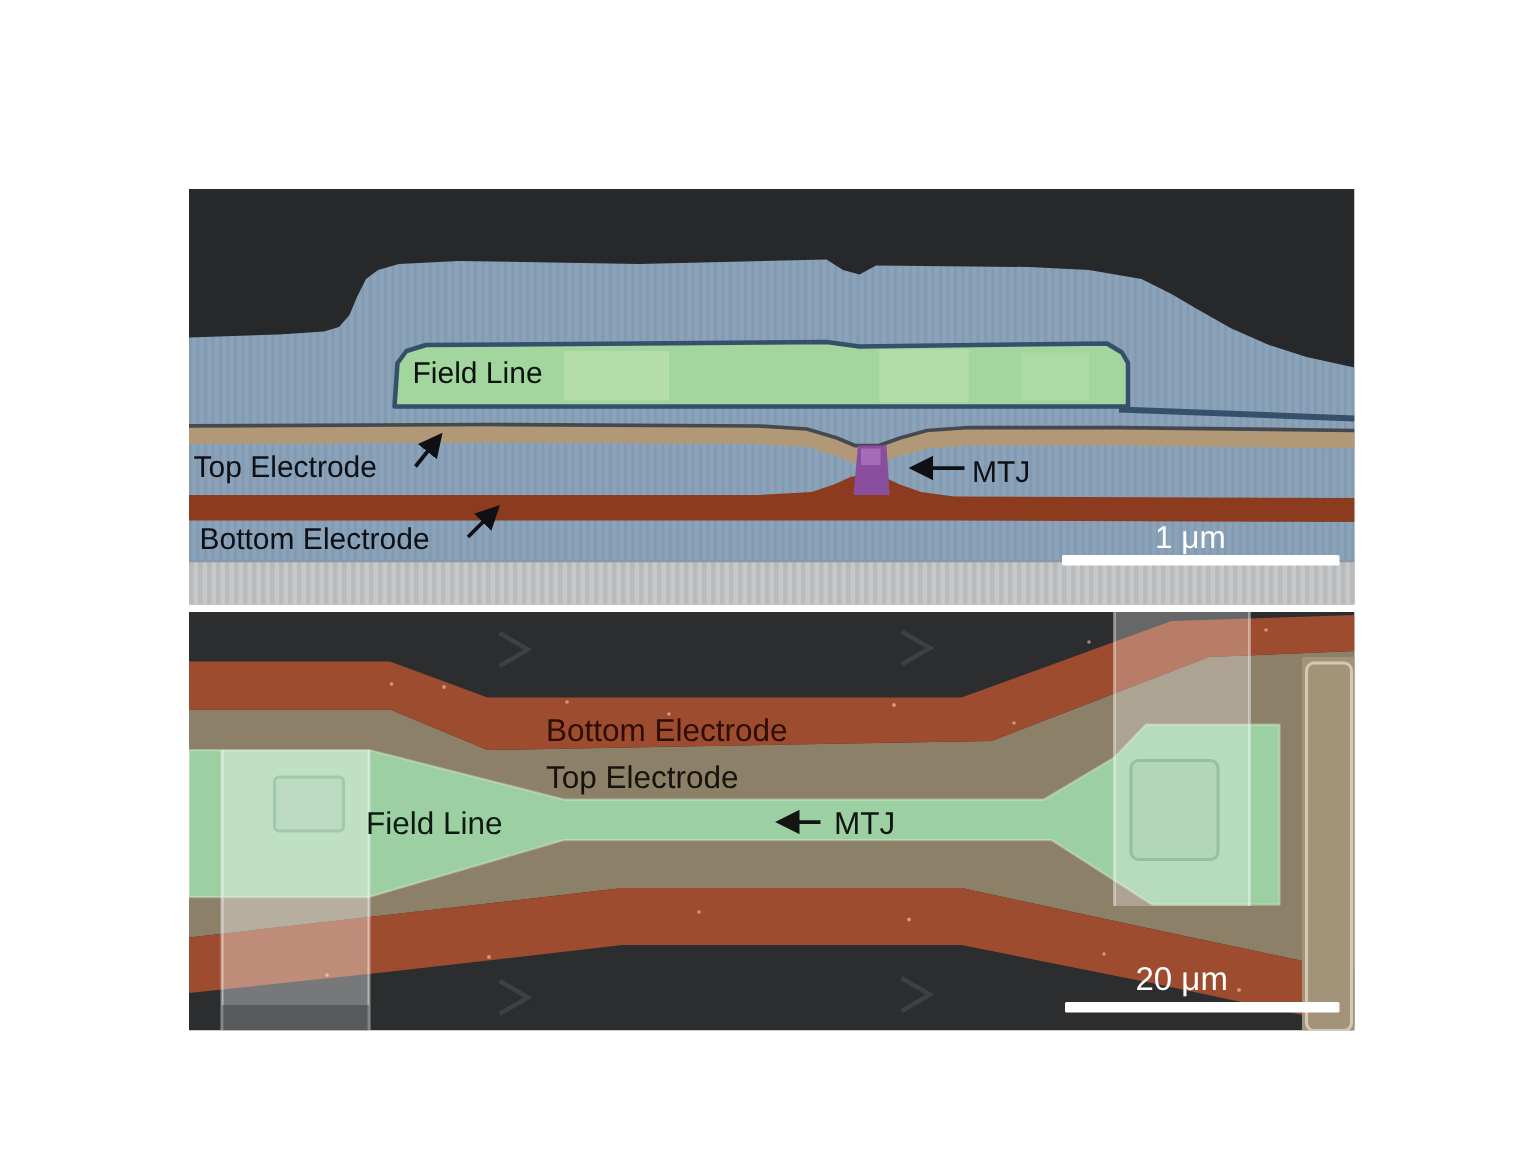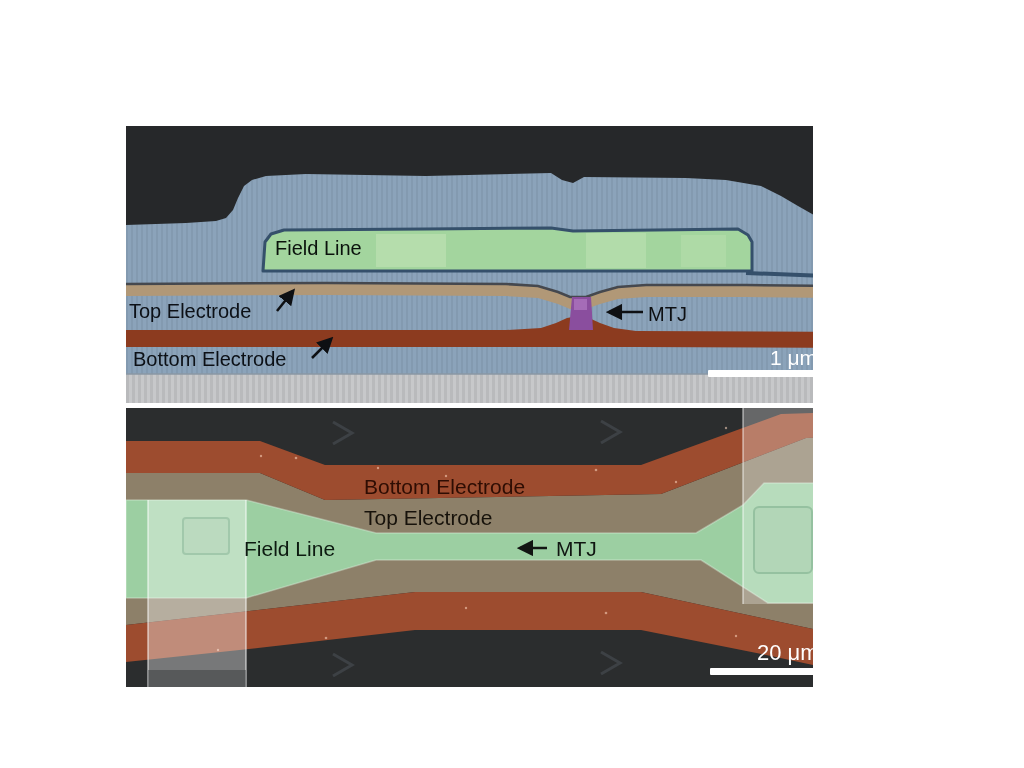--- a/index.html
+++ b/index.html
@@ -1,16 +1,16 @@
 <!DOCTYPE html>
 <html><head>
 <meta charset="utf-8">
 <style>
   html,body{margin:0;padding:0;background:#ffffff;}
-  #page{position:relative;width:813px;height:768px;background:#ffffff;overflow:hidden;
+  #page{position:relative;width:1024px;height:768px;background:#ffffff;overflow:hidden;
         font-family:"Liberation Sans", sans-serif;}
   .panel{position:absolute;left:126px;display:block;}
   #top-panel{top:126px;}
   #bottom-panel{top:408px;}
   svg text{font-family:"Liberation Sans", sans-serif;}
 </style>
 </head>
 <body>
 
 <div id="page">

